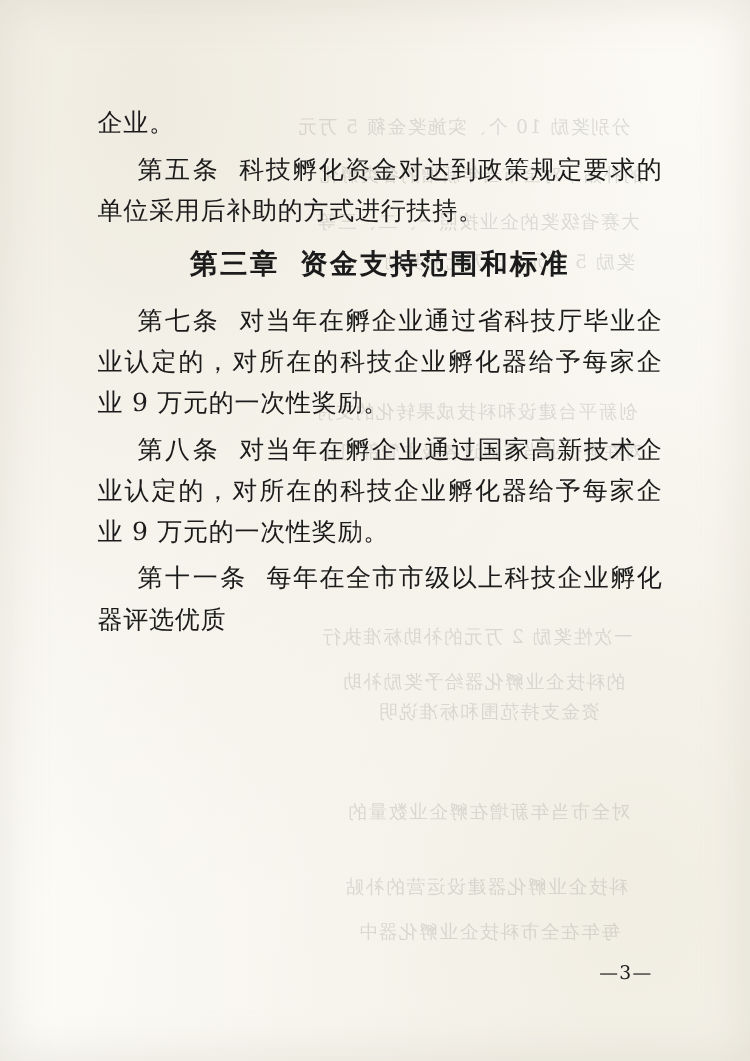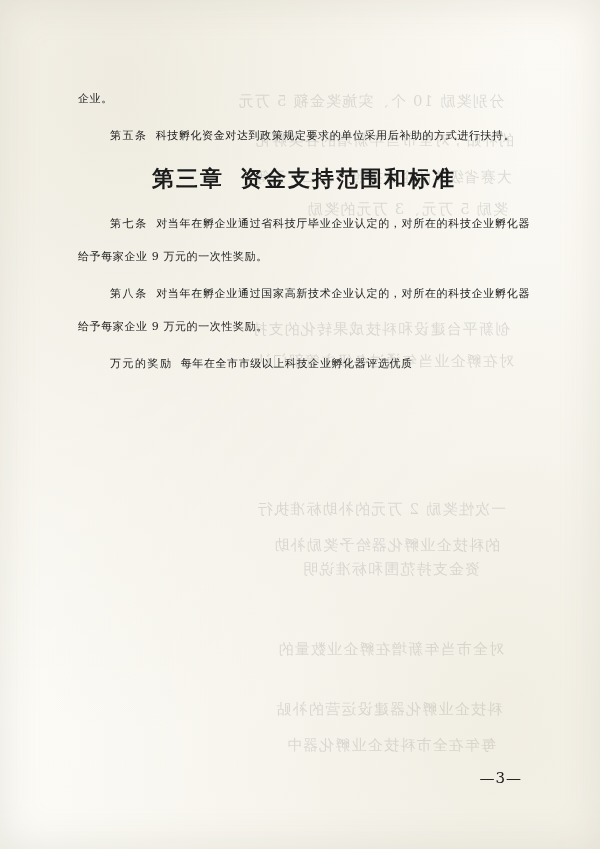--- a/index.html
+++ b/index.html
@@ -52,21 +52,21 @@
   }
   .content {
     position: absolute;
     left: 78px;
     top: 82px;
     width: 452px;
   }
   p {
     margin: 0 0 0 0;
     color: #1b1b1b;
-    font-size: 11px;
+    font-size: 20px;
     line-height: 33px;
     letter-spacing: 0.6px;
     text-align: justify;
     text-justify: inter-character;
   }
   .para {
     margin-bottom: 4px;
   }
   .indent {
     text-indent: 32px;
@@ -123,19 +123,19 @@
 
     <p class="chapter"><span>第三章</span><span class="gap"></span><span>资金支持范围和标准</span></p>
 
 
     <p class="para indent"><span class="label">第七条</span>&nbsp;&nbsp;<span>对当年在孵企业通过省科技厅毕业企业认定的，对所在的科技企业孵化器给予每家企业 9 万元的一次性奖励。</span></p>
 
     <p class="para indent"><span class="label">第八条</span>&nbsp;&nbsp;<span>对当年在孵企业通过国家高新技术企业认定的，对所在的科技企业孵化器给予每家企业 9 万元的一次性奖励。</span></p>
 
 
 
-    <p class="para indent"><span class="label">万元的奖励</span>&nbsp;&nbsp;<span>每年在全市市级以上科技企业孵化器评选优质</span></p>
+    <p class="para indent"><span class="label">第十一条</span>&nbsp;&nbsp;<span>每年在全市市级以上科技企业孵化器评选优质</span></p>
 
   </div>
 
   <div class="page-number">—3—</div>
 
 </div>
 
 </body></html>

